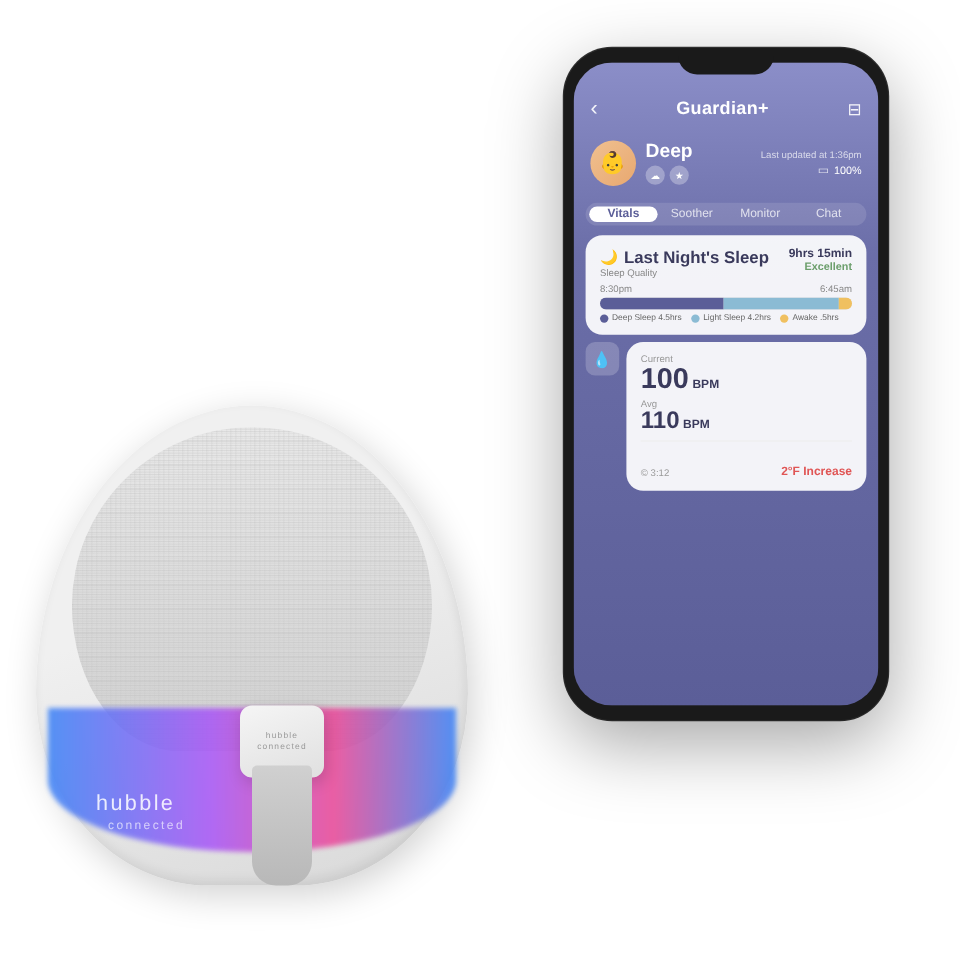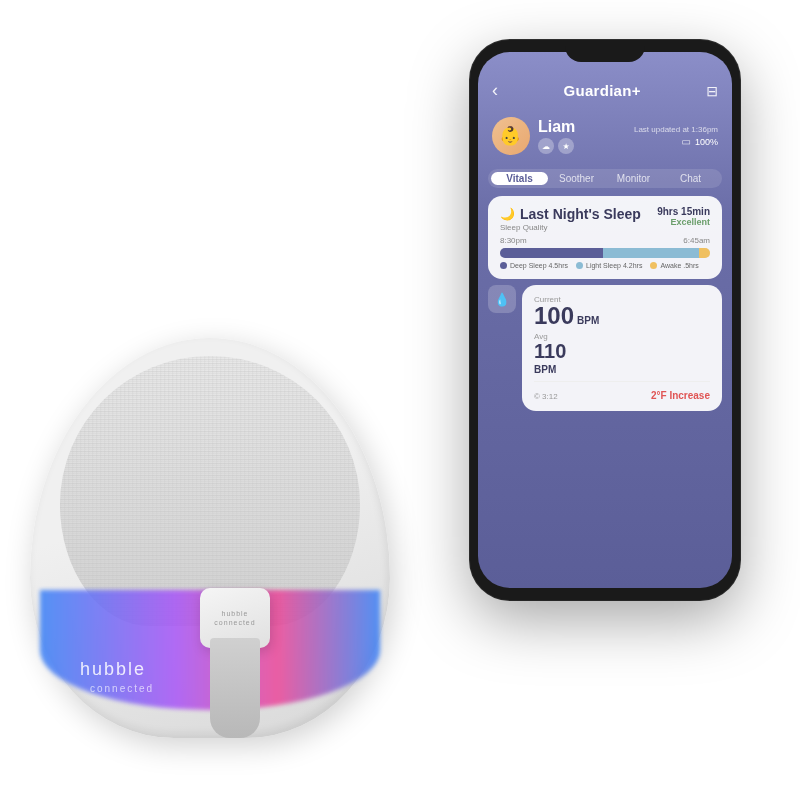--- a/index.html
+++ b/index.html
@@ -423,21 +423,21 @@
 
           <div class="app-header">
             <span class="app-back">‹</span>
             <span class="app-title">Guardian+</span>
             <span class="app-filter">⊟</span>
           </div>
 
           <div class="user-row">
             <div class="avatar">👶</div>
             <div class="user-info">
-              <div class="user-name">Liam</div>
+              <div class="user-name">Deep</div>
               <div class="user-icons">
                 <span class="user-icon-dot">☁</span>
                 <span class="user-icon-dot">★</span>
               </div>
             </div>
             <div class="header-right">
               <div class="last-updated">Last updated at 1:36pm</div>
               <div class="battery-row">
                 <span class="battery-icon">▭</span>
                 <span class="battery-pct">100%</span>
@@ -500,27 +500,27 @@
               <div style="width:28px;height:28px;background:rgba(255,255,255,0.2);border-radius:8px;display:flex;align-items:center;justify-content:center;font-size:13px;">💧</div>
             </div>
 
             <div class="card-heart">
               <div class="bpm-current-label">Current</div>
               <div style="display:flex;align-items:baseline;gap:3px;">
                 <span class="bpm-current">100</span>
                 <span class="bpm-unit">BPM</span>
               </div>
               <div class="bpm-avg-label">Avg</div>
-              <div style="display:flex;align-items:baseline;gap:3px;flex-direction:column;">
+              <div style="display:flex;align-items:baseline;gap:3px;">
                 <span class="bpm-avg">110</span>
                 <span class="bpm-unit">BPM</span>
               </div>
 
               <div class="trend-section">
-                <div style="display:flex;justify-content:space-between;align-items:center;margin-top:2px;">
+                <div style="display:flex;justify-content:space-between;align-items:center;margin-top:14px;">
                   <span class="trend-time">© 3:12</span>
                   <span class="trend-value">2°F Increase</span>
                 </div>
               </div>
             </div>
           </div>
 
         </div>
       </div>
     </div>

